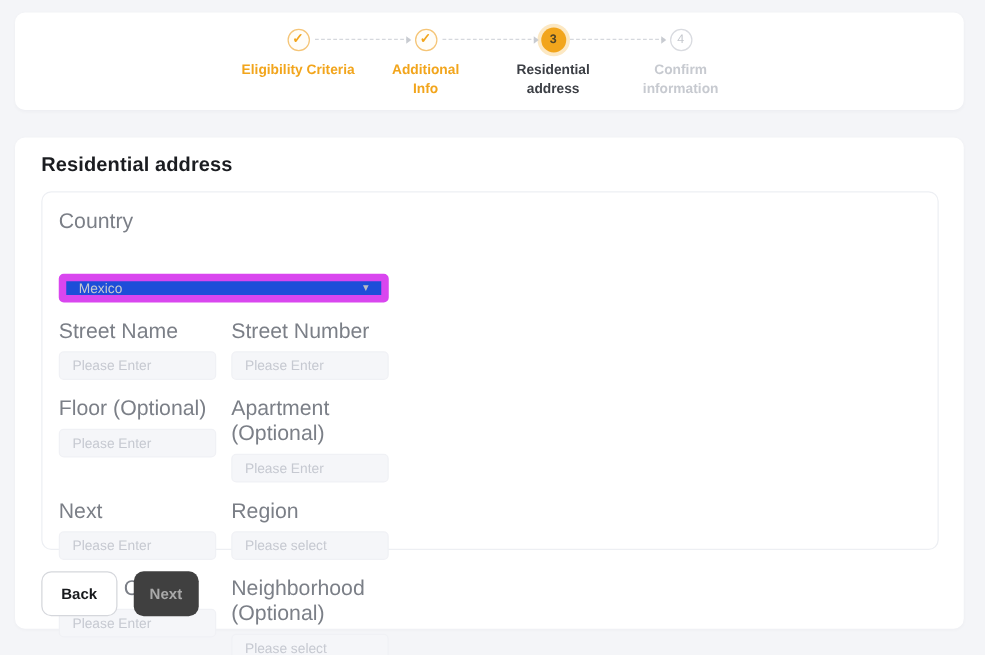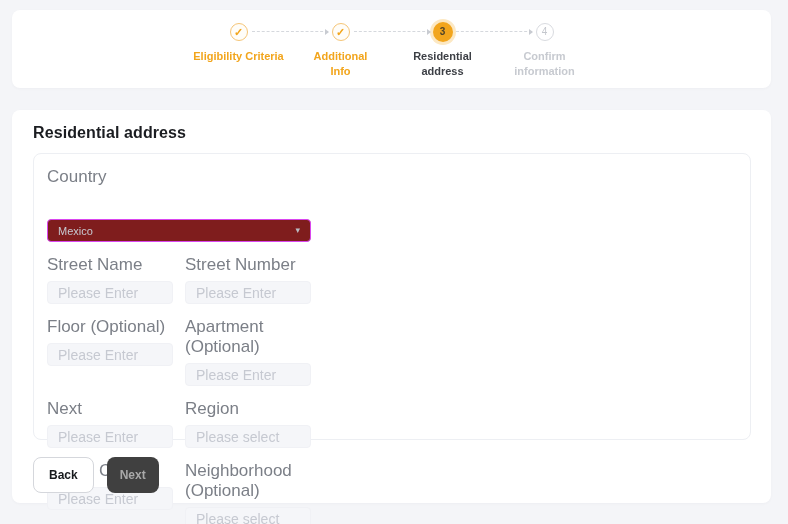--- a/index.html
+++ b/index.html
@@ -56,27 +56,27 @@
   }
   .form-grid{
     display:grid;grid-template-columns:126px 126px;
     column-gap:12px;row-gap:13px;padding:13px;
   }
   .group.full{grid-column:1 / span 2;}
   .flabel{font-size:17px;color:#7b7f87;margin-bottom:6px;}
   .tinput{
     width:100%;box-sizing:border-box;height:23px;
     background:#f5f6f9;border:1px solid #f0f1f5;border-radius:4px;
-    padding:0 10px;font-size:14px;color:#6b6f76;outline:none;
+    padding:0 10px;font-size:11px;color:#6b6f76;outline:none;
     font-family:"Liberation Sans", sans-serif;
   }
   .tinput::placeholder{color:#c6c9d1;}
   .select-box{
     height:23px;box-sizing:border-box;
-    background:#7f1d1d;border:1px solid #d946ef;border-radius:4px;
+    background:#1d4ed8;border:6px solid #d946ef;border-radius:4px;
     display:flex;align-items:center;justify-content:space-between;
     padding:0 10px;font-size:11px;color:#c6c9d1;cursor:default;margin-top:32px;
   }
   .caret{font-size:9px;color:#b9bcc3;line-height:1;}
 
   
   .actions{position:absolute;left:21px;top:347px;display:flex;gap:13px;}
   .btn{
     height:36px;border-radius:8px;font-size:12px;font-weight:bold;
     font-family:Liberation Sans, sans-serif;

